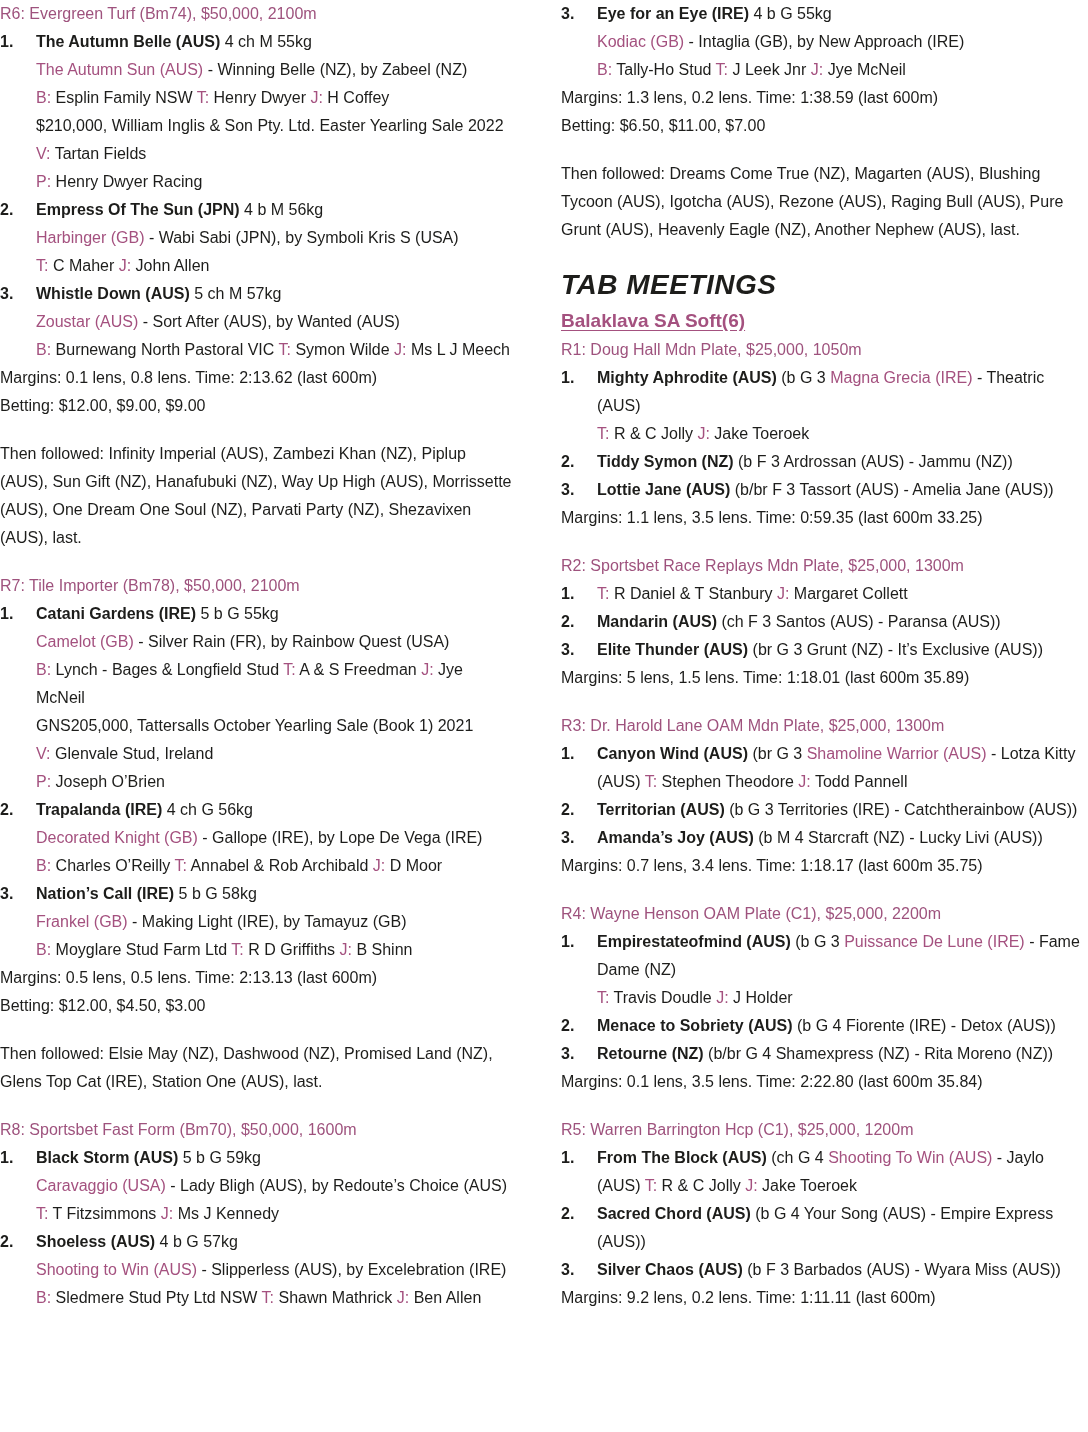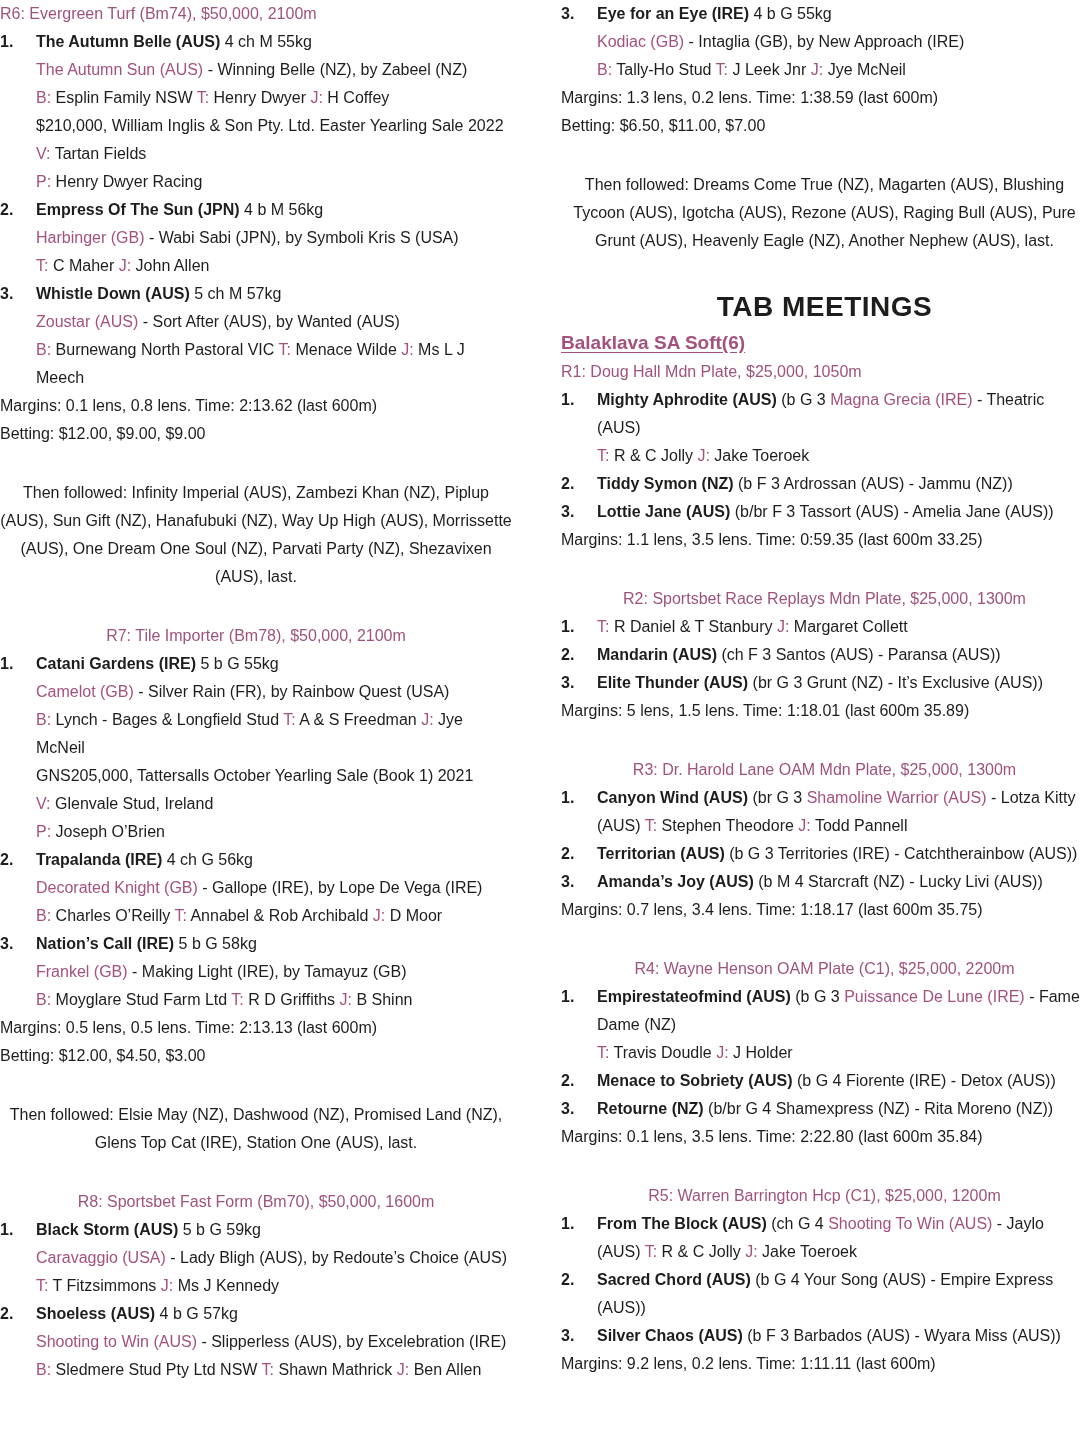--- a/index.html
+++ b/index.html
@@ -13,25 +13,25 @@
     width:1088px;height:1432px;overflow:hidden;
     font-family:"Liberation Sans","DejaVu Sans",sans-serif;
     font-size:16px;line-height:28px;color:var(--text);
     -webkit-font-smoothing:antialiased;
   }
   .page{display:flex;}
   .col{flex:none;}
   .col-left{width:512px;margin-right:49px;}
   .col-right{width:527px;}
   .blk{margin:0;}
-  .blk.gap{margin-top:31px;text-align:center;}
+  .blk.gap{margin-top:20px;}
   .blk.race_header{color:var(--pink-head);}
   .blk.title{
     font-size:28px;line-height:42px;font-weight:800;
-    letter-spacing:0.5px;color:var(--text);
+    letter-spacing:0.5px;color:var(--text);font-style:italic;
   }
   .blk.venue{
     font-size:19px;line-height:30px;font-weight:700;
     color:var(--pink-bold);text-decoration:underline;text-underline-offset:3px;
   }
   .item{position:relative;padding-left:36px;}
   .item-num{position:absolute;left:0;top:0;font-weight:700;}
   .s-b{font-weight:700;}
   .s-pb{font-weight:400;color:var(--pink-bold);}
   .s-p{font-weight:400;}
@@ -59,21 +59,21 @@
           <div class="line"><span class="s-b">Empress Of The Sun (JPN)</span><span class="s-p"> 4 b M 56kg</span></div>
           <div class="line"><span class="s-pb">Harbinger (GB)</span><span class="s-p"> - Wabi Sabi (JPN), by Symboli Kris S (USA)</span></div>
           <div class="line"><span class="s-pb">T:</span><span class="s-p"> C Maher </span><span class="s-pb">J:</span><span class="s-p"> John Allen</span></div>
         </div>
       </div>
       <div class="blk item">
         <span class="item-num">3.</span>
         <div class="item-body">
           <div class="line"><span class="s-b">Whistle Down (AUS)</span><span class="s-p"> 5 ch M 57kg</span></div>
           <div class="line"><span class="s-pb">Zoustar (AUS)</span><span class="s-p"> - Sort After (AUS), by Wanted (AUS)</span></div>
-          <div class="line"><span class="s-pb">B:</span><span class="s-p"> Burnewang North Pastoral VIC </span><span class="s-pb">T:</span><span class="s-p"> Menace Wilde </span><span class="s-pb">J:</span><span class="s-p"> Ms L J Meech</span></div>
+          <div class="line"><span class="s-pb">B:</span><span class="s-p"> Burnewang North Pastoral VIC </span><span class="s-pb">T:</span><span class="s-p"> Symon Wilde </span><span class="s-pb">J:</span><span class="s-p"> Ms L J Meech</span></div>
         </div>
       </div>
       <div class="blk margins">Margins: 0.1 lens, 0.8 lens. Time: 2:13.62 (last 600m)</div>
       <div class="blk betting">Betting: $12.00, $9.00, $9.00</div>
       <div class="blk para gap">Then followed: Infinity Imperial (AUS), Zambezi Khan (NZ), Piplup (AUS), Sun Gift (NZ), Hanafubuki (NZ), Way Up High (AUS), Morrissette (AUS), One Dream One Soul (NZ), Parvati Party (NZ), Shezavixen (AUS), last.</div>
       <div class="blk race_header gap">R7: Tile Importer (Bm78), $50,000, 2100m</div>
       <div class="blk item">
         <span class="item-num">1.</span>
         <div class="item-body">
           <div class="line"><span class="s-b">Catani Gardens (IRE)</span><span class="s-p"> 5 b G 55kg</span></div>

